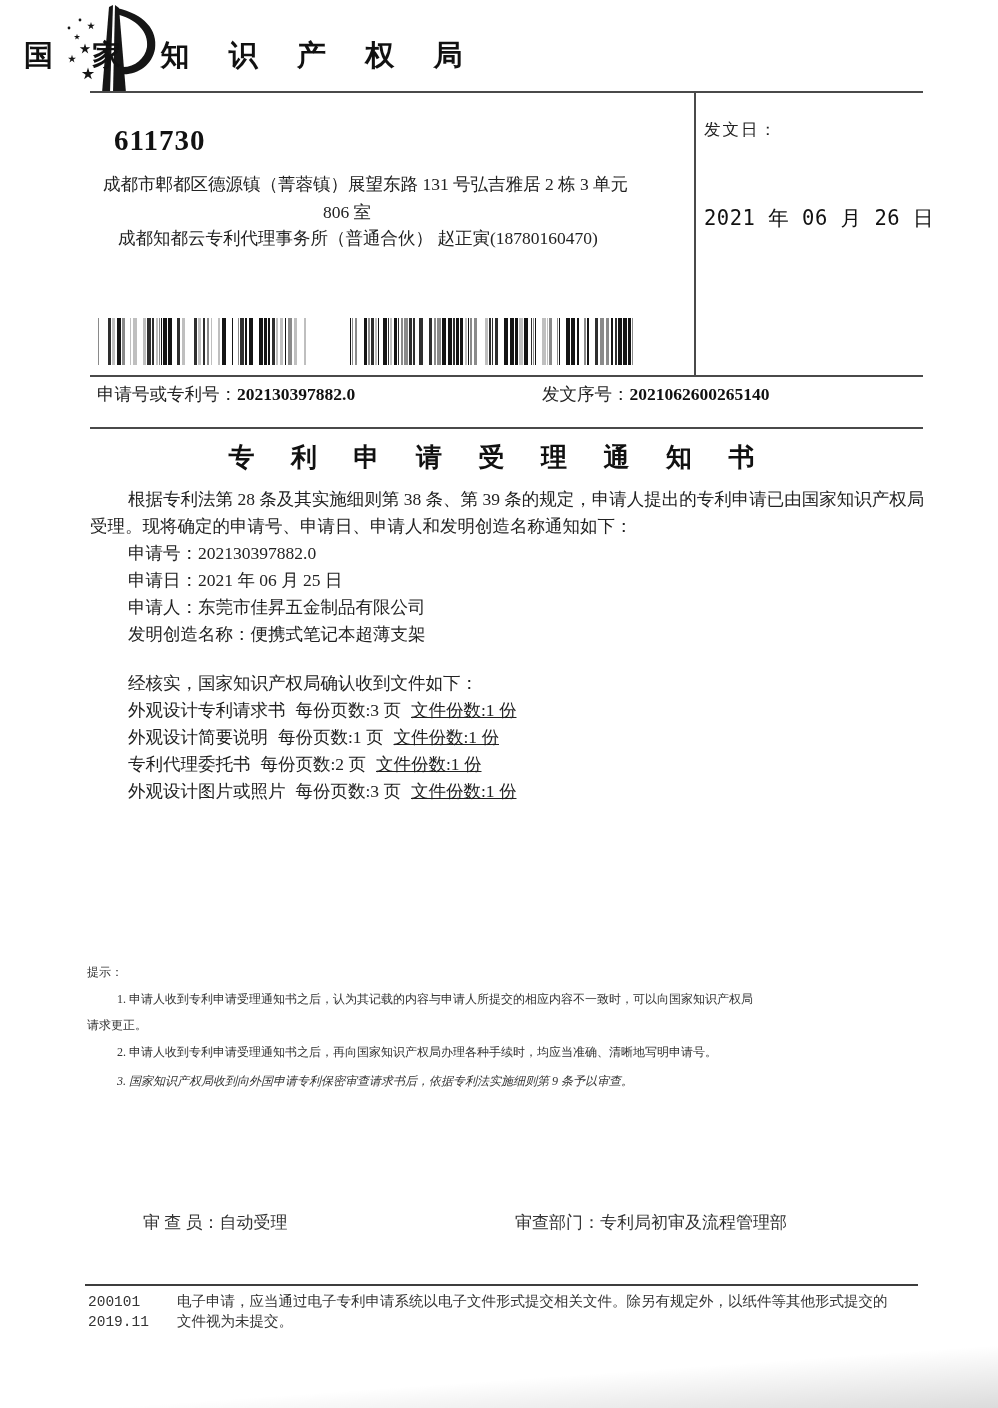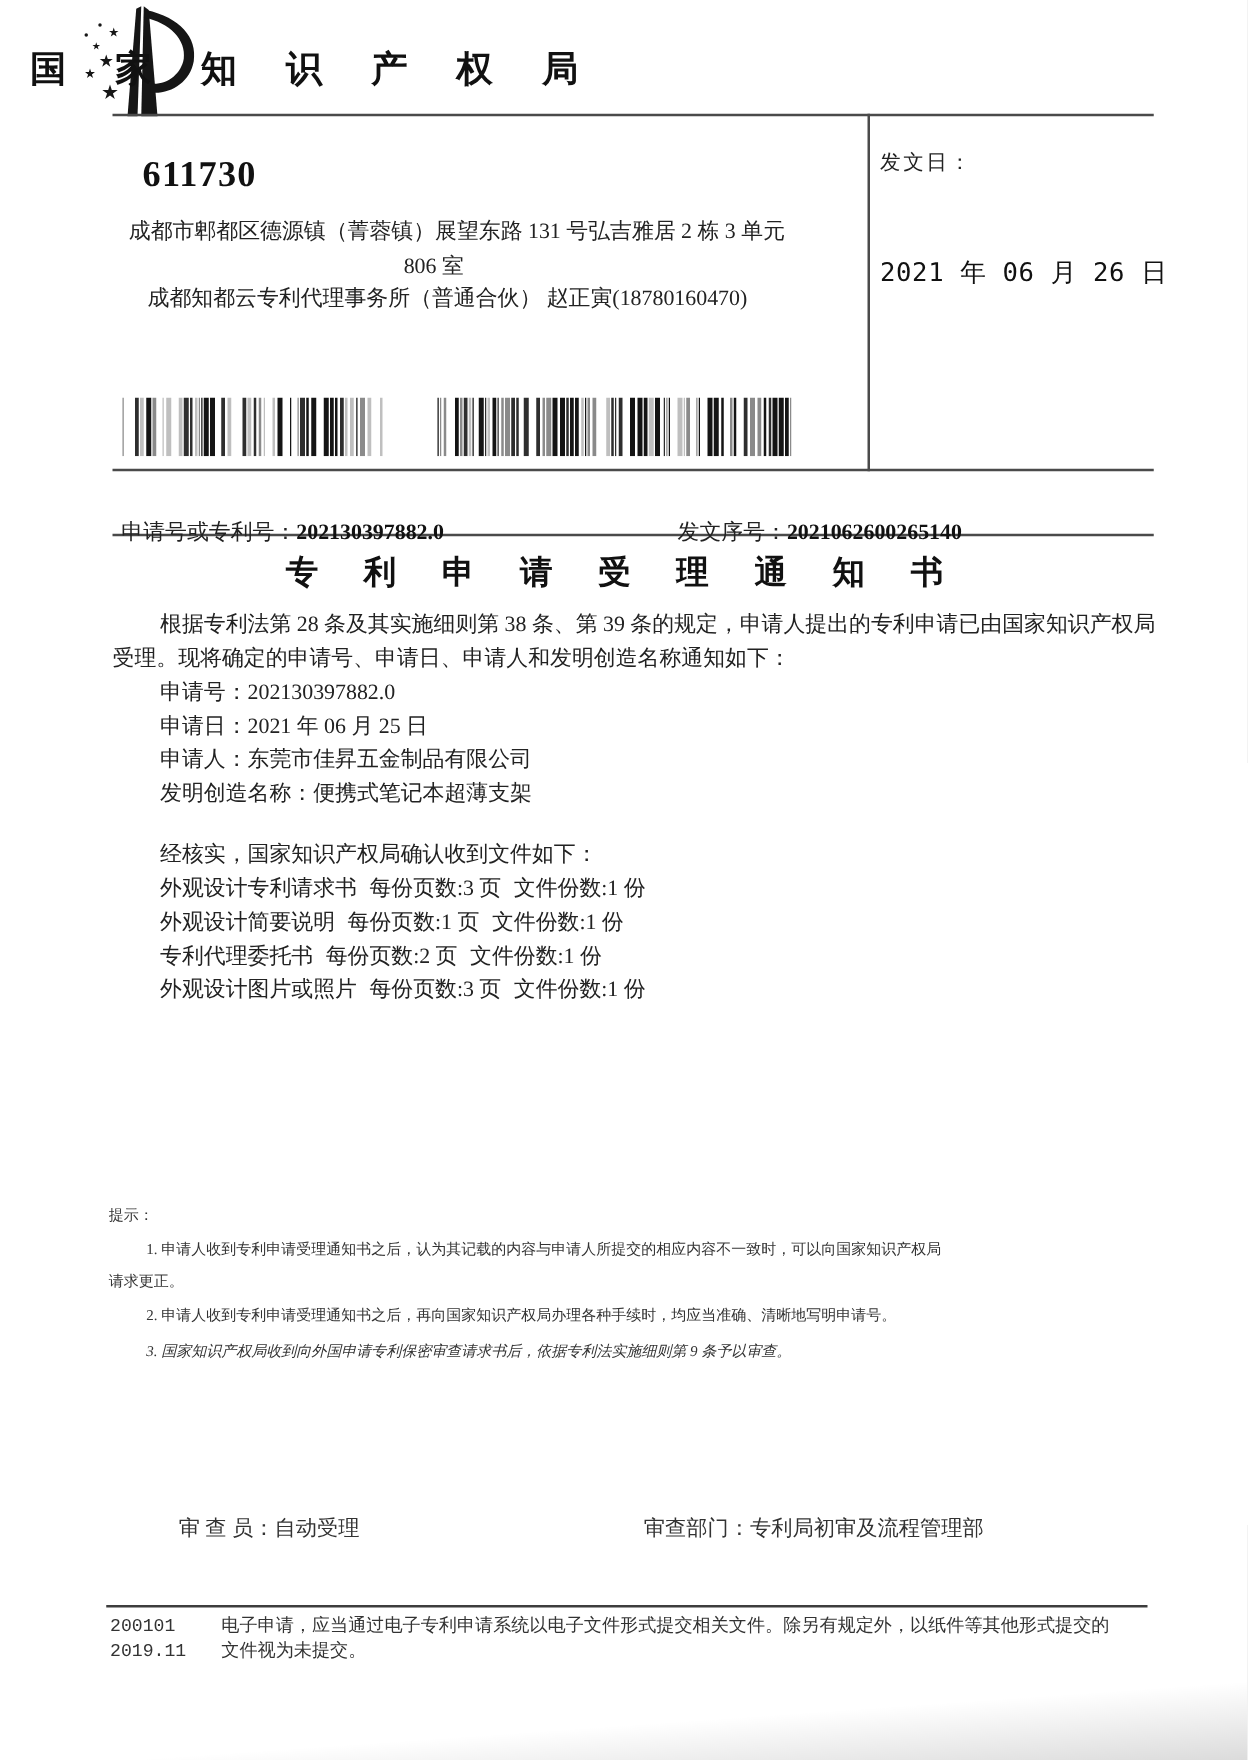--- a/index.html
+++ b/index.html
@@ -31,36 +31,36 @@
   .issue-date{
     left:704px;top:204px;font-size:20.5px;letter-spacing:0.5px;color:#111;
     font-family:"DejaVu Sans Mono","DejaVu Sans",monospace;
   }
   
   .barcode{position:absolute;top:318px;height:47px;overflow:hidden;}
   .barcode i{position:absolute;top:0;bottom:0;display:block;}
   #bc-left{left:93px;width:217px;}
   #bc-right{left:348px;width:288px;}
   
-  .numrow{top:413px;font-size:17.5px;text-align:center;}
+  .numrow{top:382px;font-size:17.5px;text-align:center;}
   .numrow .val{font-weight:bold;color:#111;}
   #app-no{left:97px;}
   #serial-no{left:542px;}
   
   .notice-title{
     left:0;width:998px;top:440px;text-align:center;
     font-size:26px;font-weight:bold;letter-spacing:15px;color:#111;
   }
   .body-text{font-size:17.5px;line-height:27px;color:#222;}
   #intro1{left:128px;top:486px;}
   #intro2{left:90px;top:513px;}
   #fields{left:128px;top:540px;}
   #received{left:128px;top:670px;}
   .doc-line .seg{margin-right:10px;}
-  .doc-line .seg:last-child{margin-right:0;}
+  .doc-line .seg:last-child{margin-right:0;text-decoration:underline;}
   
   .tips{font-size:12px;line-height:26.5px;color:#333;}
   #tips-head{left:87px;top:959px;}
   #tips-1a{left:117px;top:986px;}
   #tips-1b{left:87px;top:1012px;}
   #tips-2{left:117px;top:1039px;}
   #tips-3{left:117px;top:1068px;font-style:italic;}
   
   .signoff{top:1211px;font-size:17px;color:#333;}
   #examiner{left:143px;}

